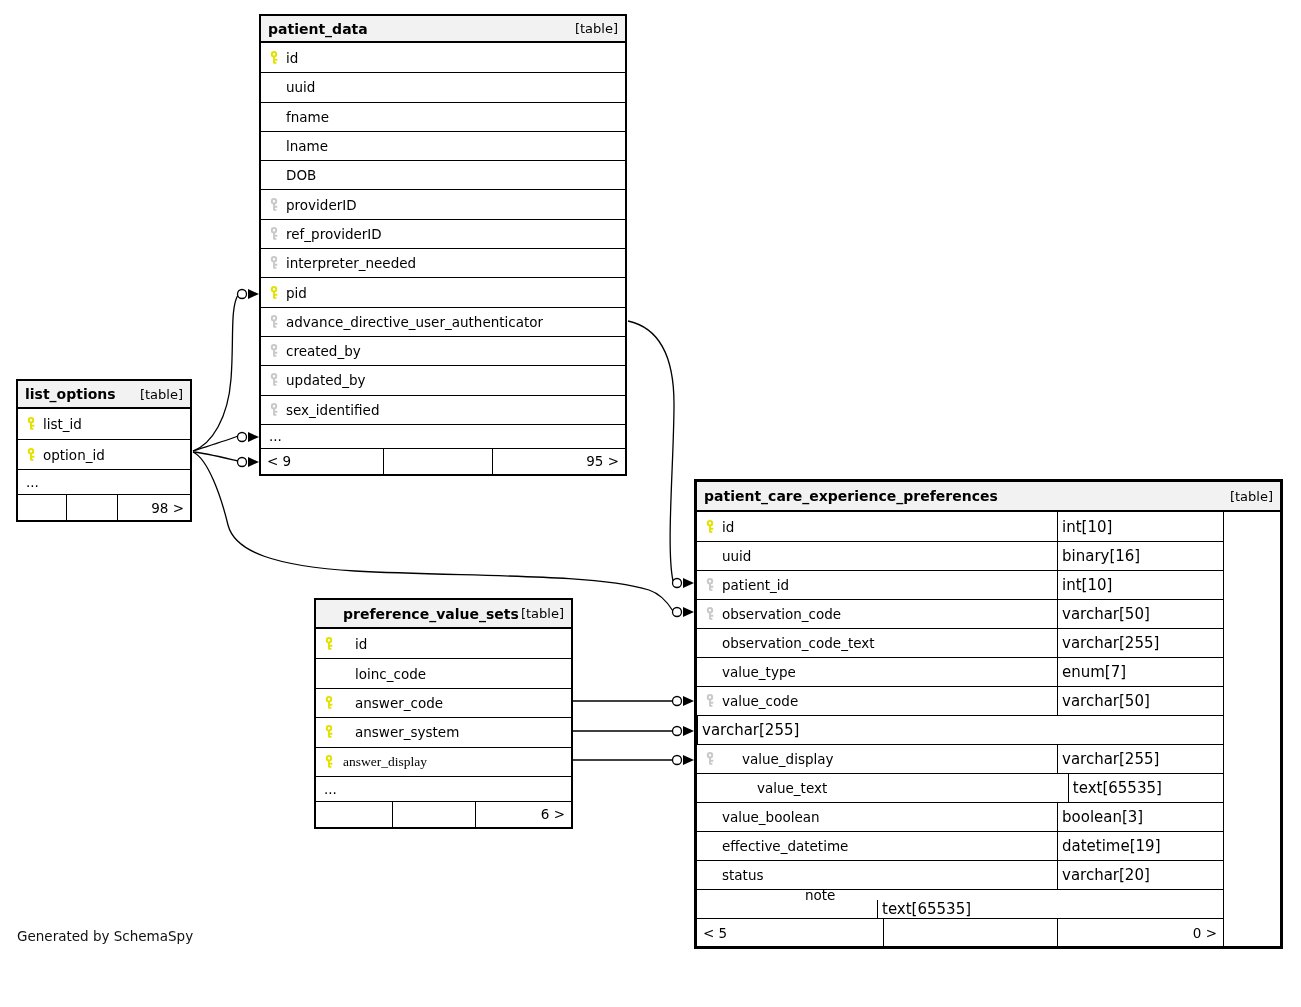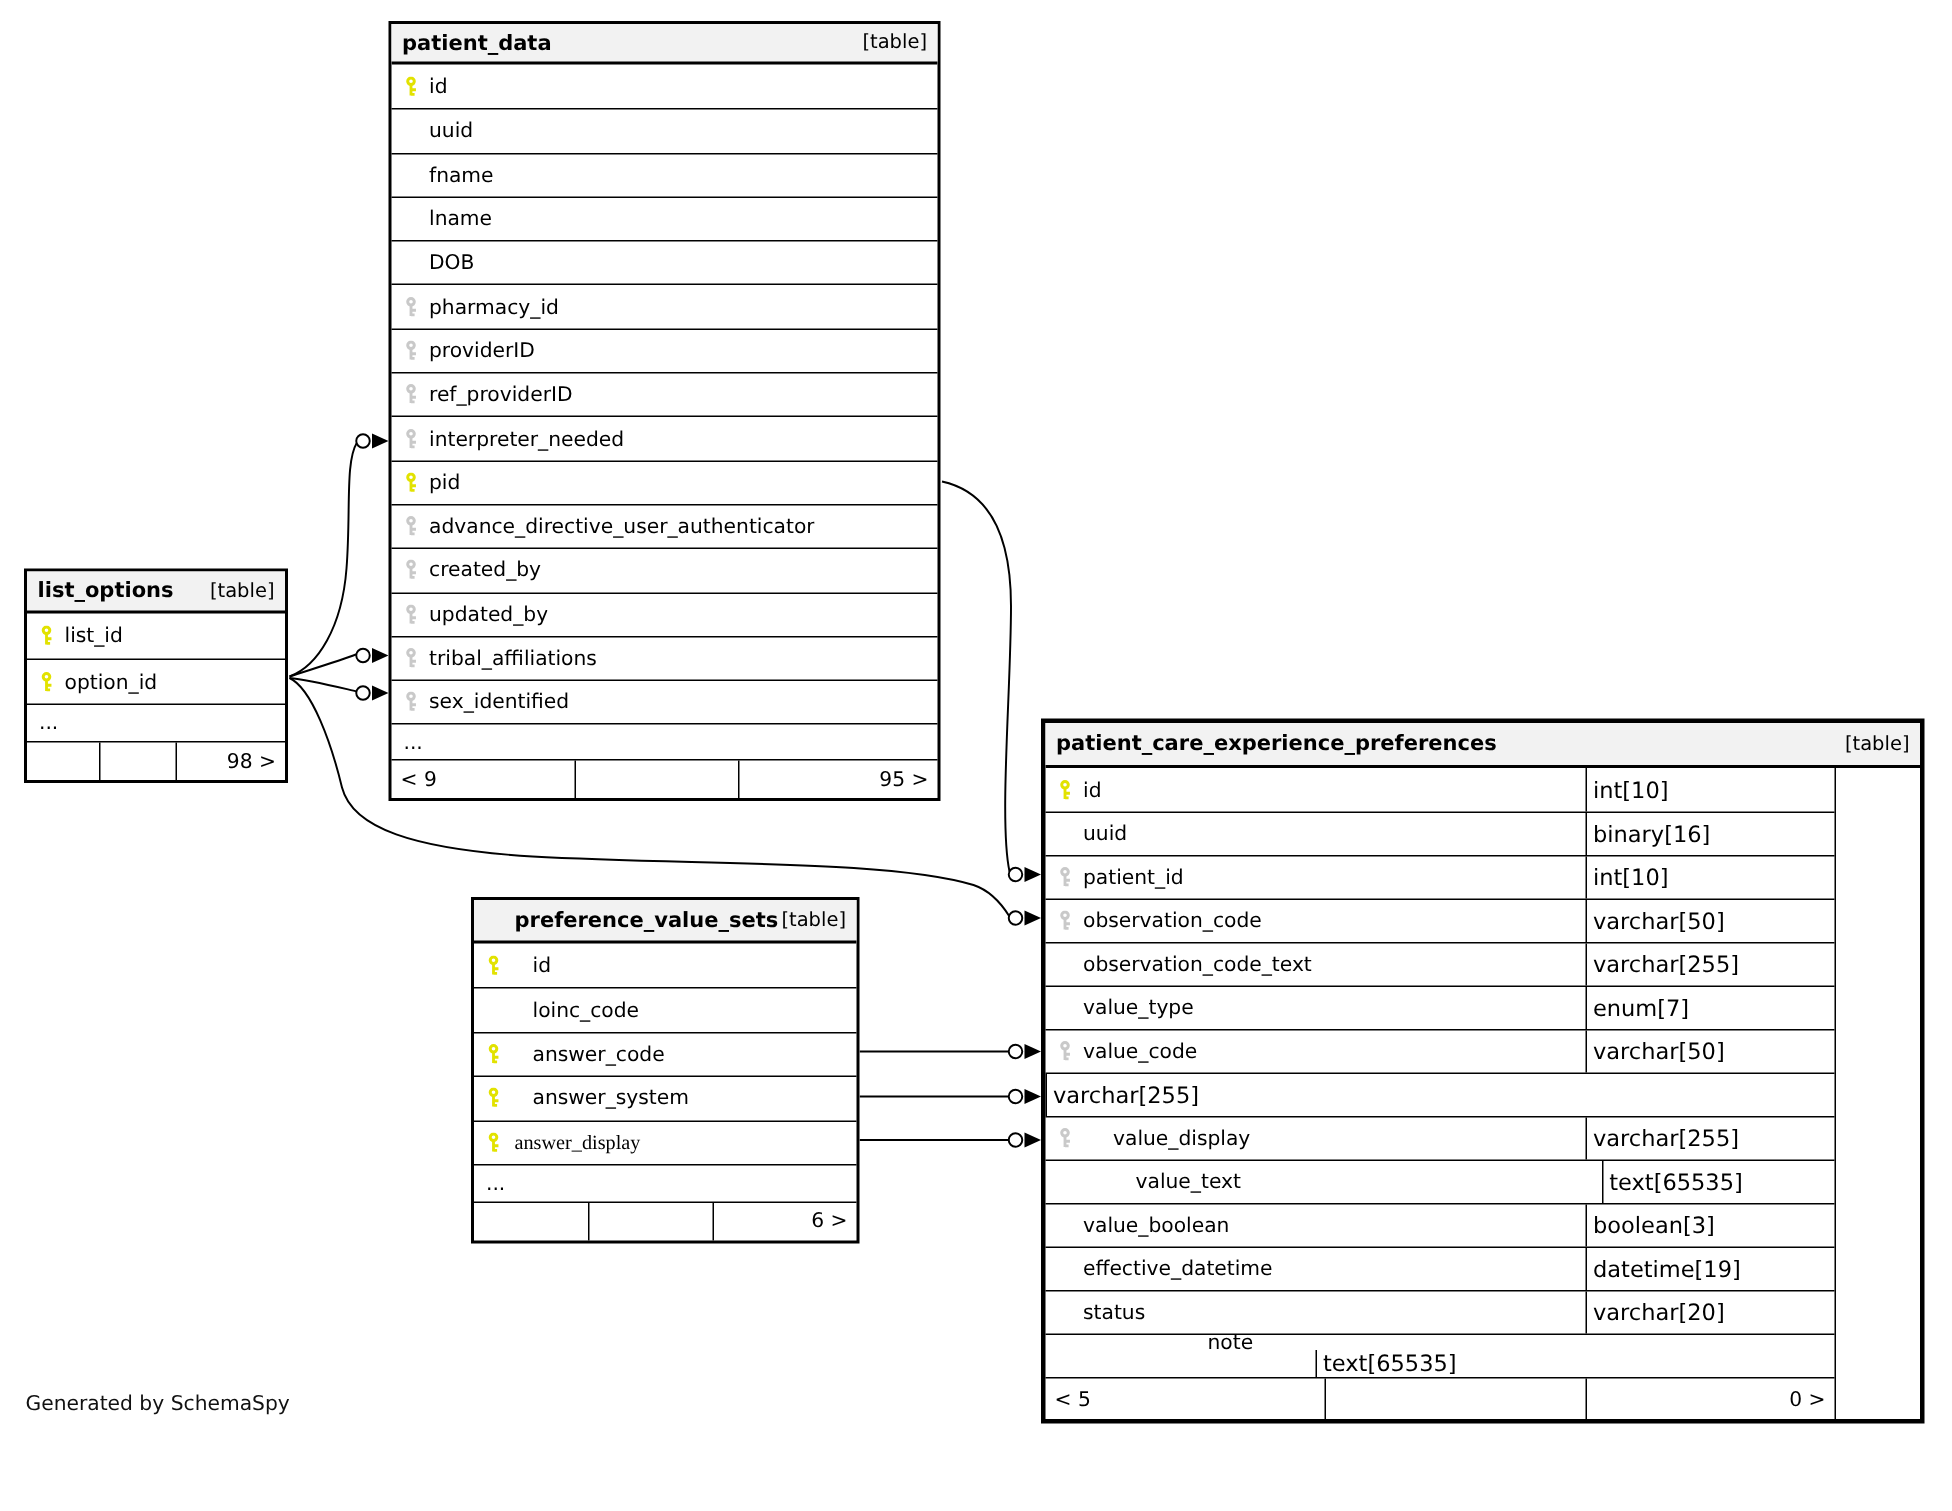--- a/index.html
+++ b/index.html
@@ -173,31 +173,20 @@
               </div>
             </div>
             <div class="row" style="height: 29.3px;">
               <div class="namecell">
                 <span class="keycell">
                   <svg width="11" height="14" viewBox="0 0 11 14">
                     <circle cx="5" cy="3.2" r="2.2" fill="none" stroke="#c9c9c9" stroke-width="2"></circle>
                     <path d="M5,5.4 L5,12.6 M5,8.8 L8.3,8.8 M5,11.9 L7.4,11.9" fill="none" stroke="#c9c9c9" stroke-width="1.9"></path>
                   </svg>
                 </span>
-                <span class="colname" style="margin-left: 6px;">pharmacy_id</span>
-              </div>
-            </div>
-            <div class="row" style="height: 29.3px;">
-              <div class="namecell">
-                <span class="keycell">
-                  <svg width="11" height="14" viewBox="0 0 11 14">
-                    <circle cx="5" cy="3.2" r="2.2" fill="none" stroke="#c9c9c9" stroke-width="2"></circle>
-                    <path d="M5,5.4 L5,12.6 M5,8.8 L8.3,8.8 M5,11.9 L7.4,11.9" fill="none" stroke="#c9c9c9" stroke-width="1.9"></path>
-                  </svg>
-                </span>
                 <span class="colname" style="margin-left: 6px;">providerID</span>
               </div>
             </div>
             <div class="row" style="height: 29.3px;">
               <div class="namecell">
                 <span class="keycell">
                   <svg width="11" height="14" viewBox="0 0 11 14">
                     <circle cx="5" cy="3.2" r="2.2" fill="none" stroke="#c9c9c9" stroke-width="2"></circle>
                     <path d="M5,5.4 L5,12.6 M5,8.8 L8.3,8.8 M5,11.9 L7.4,11.9" fill="none" stroke="#c9c9c9" stroke-width="1.9"></path>
                   </svg>
@@ -251,31 +240,20 @@
             </div>
             <div class="row" style="height: 29.3px;">
               <div class="namecell">
                 <span class="keycell">
                   <svg width="11" height="14" viewBox="0 0 11 14">
                     <circle cx="5" cy="3.2" r="2.2" fill="none" stroke="#c9c9c9" stroke-width="2"></circle>
                     <path d="M5,5.4 L5,12.6 M5,8.8 L8.3,8.8 M5,11.9 L7.4,11.9" fill="none" stroke="#c9c9c9" stroke-width="1.9"></path>
                   </svg>
                 </span>
                 <span class="colname" style="margin-left: 6px;">updated_by</span>
-              </div>
-            </div>
-            <div class="row" style="height: 29.3px;">
-              <div class="namecell">
-                <span class="keycell">
-                  <svg width="11" height="14" viewBox="0 0 11 14">
-                    <circle cx="5" cy="3.2" r="2.2" fill="none" stroke="#c9c9c9" stroke-width="2"></circle>
-                    <path d="M5,5.4 L5,12.6 M5,8.8 L8.3,8.8 M5,11.9 L7.4,11.9" fill="none" stroke="#c9c9c9" stroke-width="1.9"></path>
-                  </svg>
-                </span>
-                <span class="colname" style="margin-left: 6px;">tribal_affiliations</span>
               </div>
             </div>
             <div class="row" style="height: 29.3px;">
               <div class="namecell">
                 <span class="keycell">
                   <svg width="11" height="14" viewBox="0 0 11 14">
                     <circle cx="5" cy="3.2" r="2.2" fill="none" stroke="#c9c9c9" stroke-width="2"></circle>
                     <path d="M5,5.4 L5,12.6 M5,8.8 L8.3,8.8 M5,11.9 L7.4,11.9" fill="none" stroke="#c9c9c9" stroke-width="1.9"></path>
                   </svg>
                 </span>

